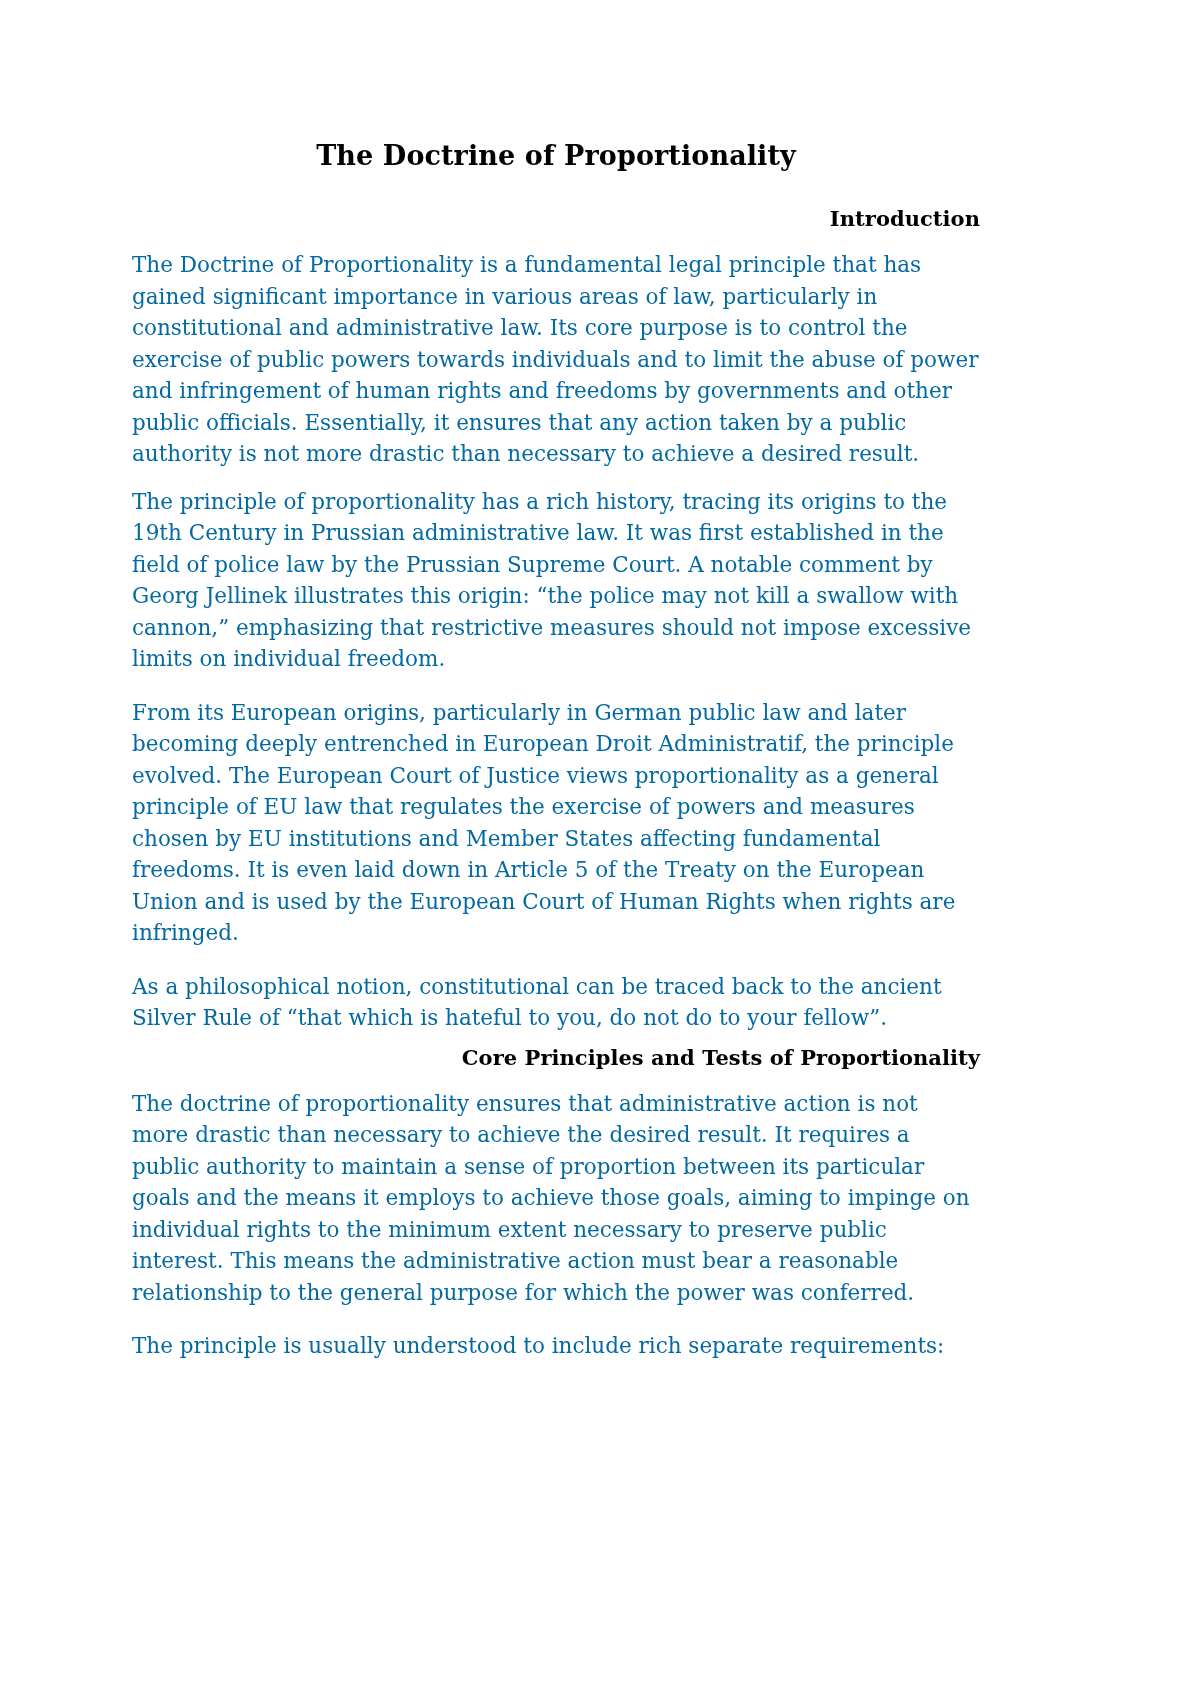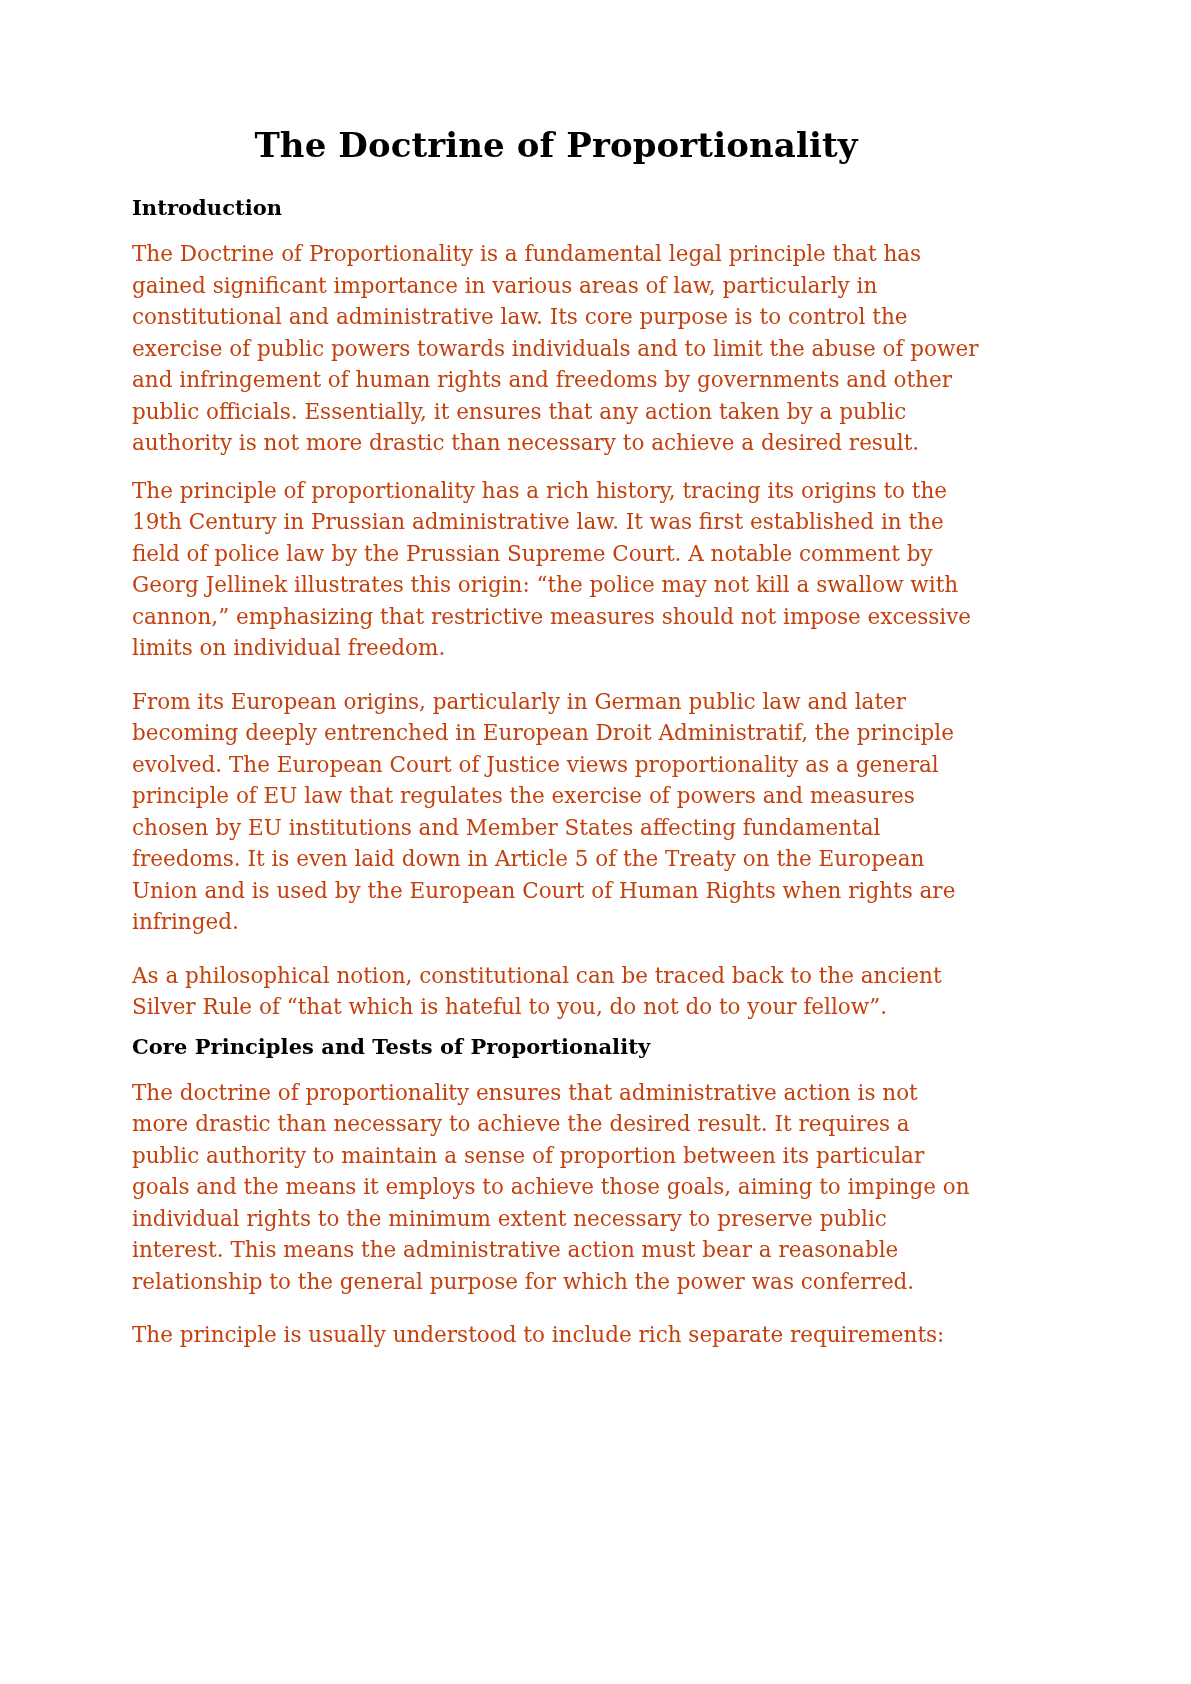--- a/index.html
+++ b/index.html
@@ -24,42 +24,43 @@
   }
   .content {
     position: absolute;
     left: 132px;
     top: 128px;
     width: 848px;
   }
   .doc-title {
     font-family: "DejaVu Serif", "Liberation Serif", serif;
     font-weight: bold;
-    font-size: 34px;
+    font-size: 27px;
     line-height: 34px;
     text-align: center;
-    margin: 0 0 32px 0;
+    margin: 11px 0 32px 0;
     letter-spacing: 0.1px;
   }
   .section-heading {
     font-family: "DejaVu Serif", "Liberation Serif", serif;
     font-weight: bold;
     font-size: 21px;
     line-height: 28px;
-    margin: 0 0 16px 0;
+    margin: 0 0 16px 12px;
     letter-spacing: 0.05px;
+    text-align: right;
   }
   .para {
     font-family: "DejaVu Serif", "Liberation Serif", serif;
     font-weight: normal;
     font-size: 21.5px;
     line-height: 31.5px;
     margin: 16px 0 22px 0;
     text-align: left;
-    color: #c2410c;
+    color: #0369a1;
   }
   .para:last-child {
     margin-bottom: 0;
   }
   .block {
     margin-bottom: 10px;
   }
   .spacer-before-heading {
     margin-top: 8px;
   }

